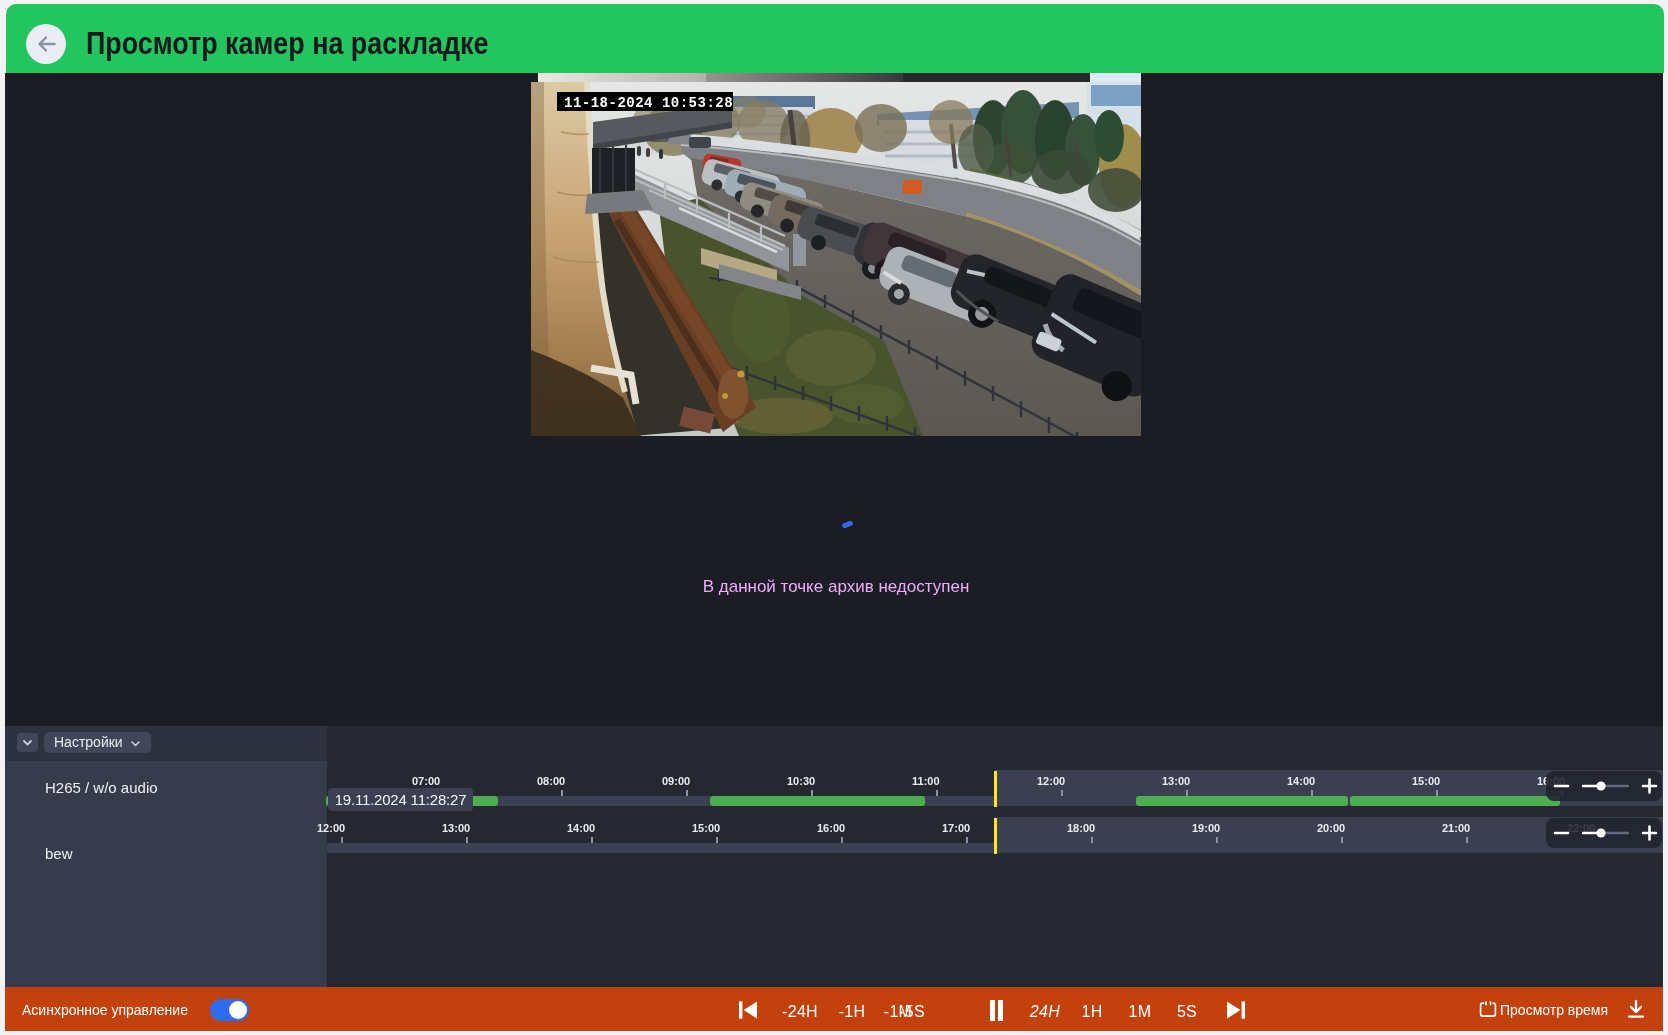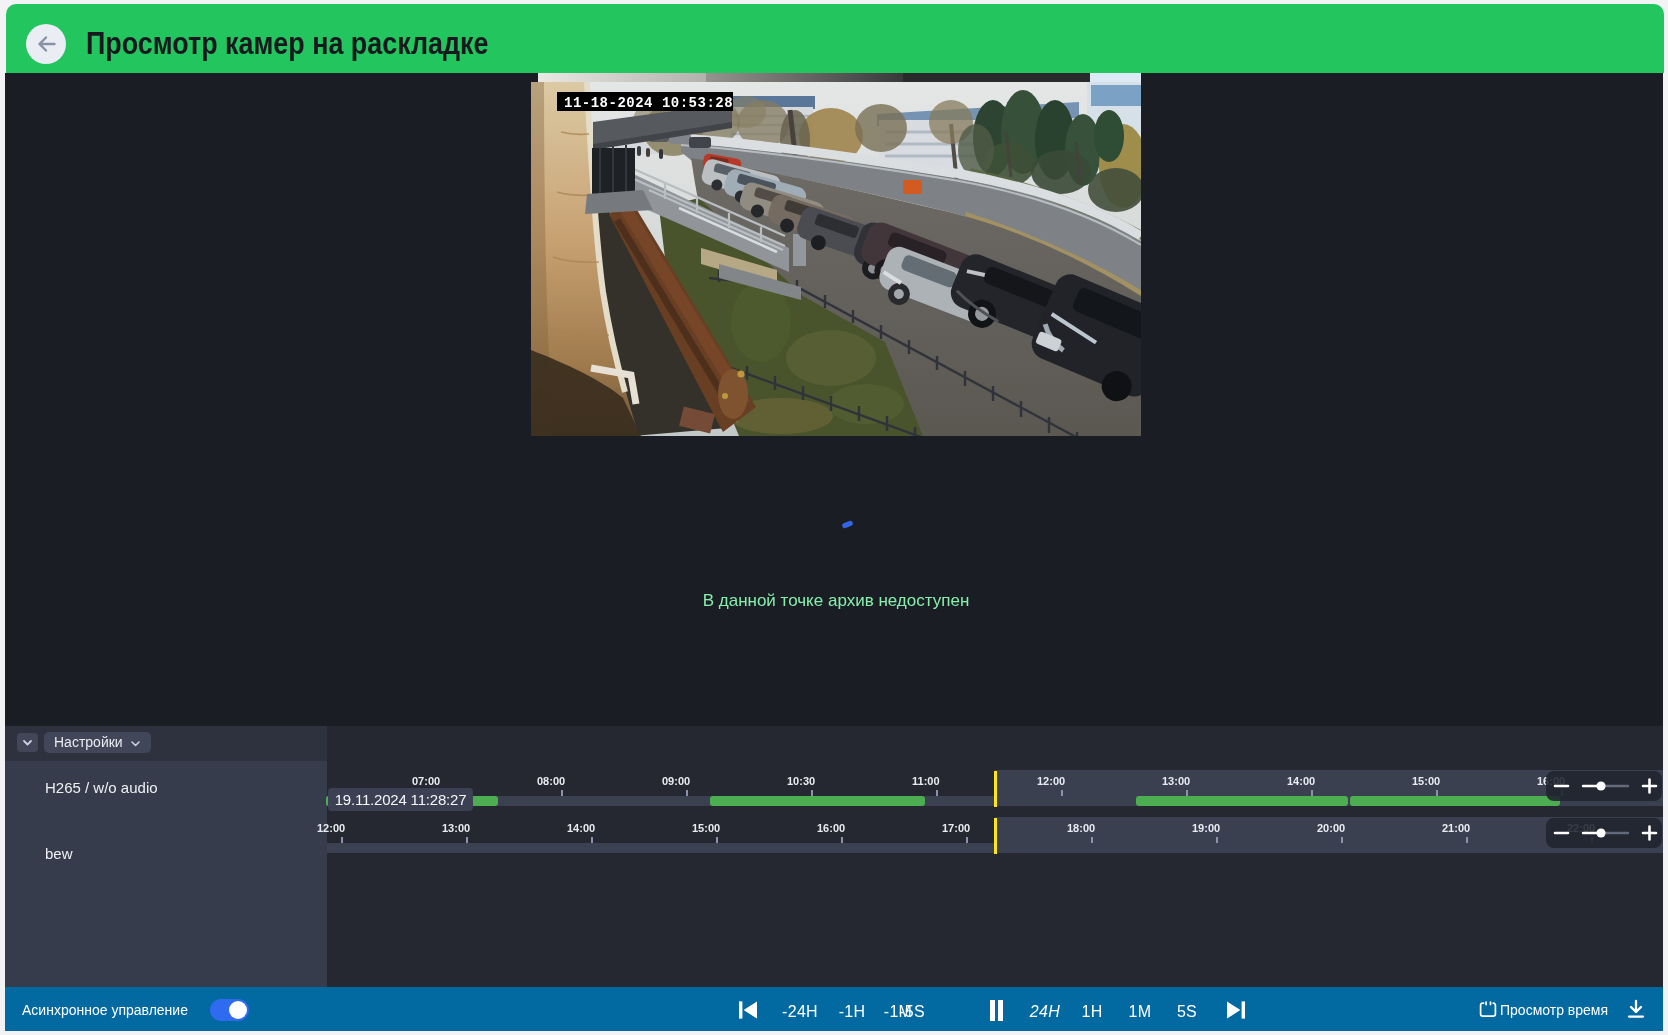--- a/index.html
+++ b/index.html
@@ -14,22 +14,22 @@
     background:#22c55e; border-radius:10px 10px 0 0; }
   .backbtn { position:absolute; left:20px; top:20px; width:40px; height:40px;
     border-radius:50%; background:#ebedf5; }
   .title { position:absolute; left:80px; top:21px; font-size:32px; font-weight:700;
     color:#17191e; letter-spacing:0px; transform:scaleX(0.84); transform-origin:0 0; white-space:nowrap; }
 
   .main { position:absolute; left:5px; top:73px; width:1658px; height:958px;
     background:#1a1d23; overflow:hidden; }
   
 
-  .noarch { position:absolute; left:0px; top:518px; width:1662px; text-align:center;
-    font-size:17px; color:#86efac; }
+  .noarch { position:absolute; left:0px; top:504px; width:1662px; text-align:center;
+    font-size:17px; color:#f0abfc; }
   .spinner { position:absolute; left:837px; top:449px; width:11px; height:5px;
     background:#3566e6; border-radius:3px; transform:rotate(-22deg); }
 
   
   .tl-container { position:absolute; left:322px; top:653px; width:1336px; height:314px;
     background:#252831; }
   .left-panel { position:absolute; left:0px; top:653px; width:322px; height:314px;
     background:#363c4b; }
   .panel-strip { position:absolute; left:0; top:0; width:322px; height:35px; background:#2d323e; }
   .sq-btn { position:absolute; left:12px; top:7px; width:21px; height:19px; border-radius:4px;
@@ -45,21 +45,21 @@
   .tick { position:absolute; width:2px; height:6px; background:#8a93ad; }
   .green { position:absolute; height:10px; border-radius:3px; background:#4cae51; }
   .ymark { position:absolute; width:3px; background:#ffe61c; }
   .datebadge { position:absolute; left:323px; top:715px; width:145px; height:23px; background:#3b4153;
     border-radius:4px; color:#f3f5f8; font-size:15px; line-height:23px; text-align:center;
     letter-spacing:-0.2px; }
   .zoombox { position:absolute; left:1541px; width:116px; height:30px; border-radius:8px;
     background:rgba(32,35,45,0.88); }
 
   .bottombar { position:absolute; left:0px; top:914px; width:1658px; height:44px;
-    background:#0369a1; color:#ffffff; }
+    background:#c2410c; color:#ffffff; }
   .bb-text { position:absolute; font-size:14px; color:#ffffff; }
   .transport { position:absolute; font-size:16px; color:#ffffff; letter-spacing:0.3px; }
 </style>
 </head>
 <body>
 
 <div class="header">
   <div class="backbtn">
     <svg width="40" height="40" viewBox="0 0 40 40" fill="none">
       <path d="M28.5 20 H13.5 M20 13.5 L13.5 20 L20 26.5" stroke="#8792a2" stroke-width="2.4" stroke-linecap="round" stroke-linejoin="round"></path>

